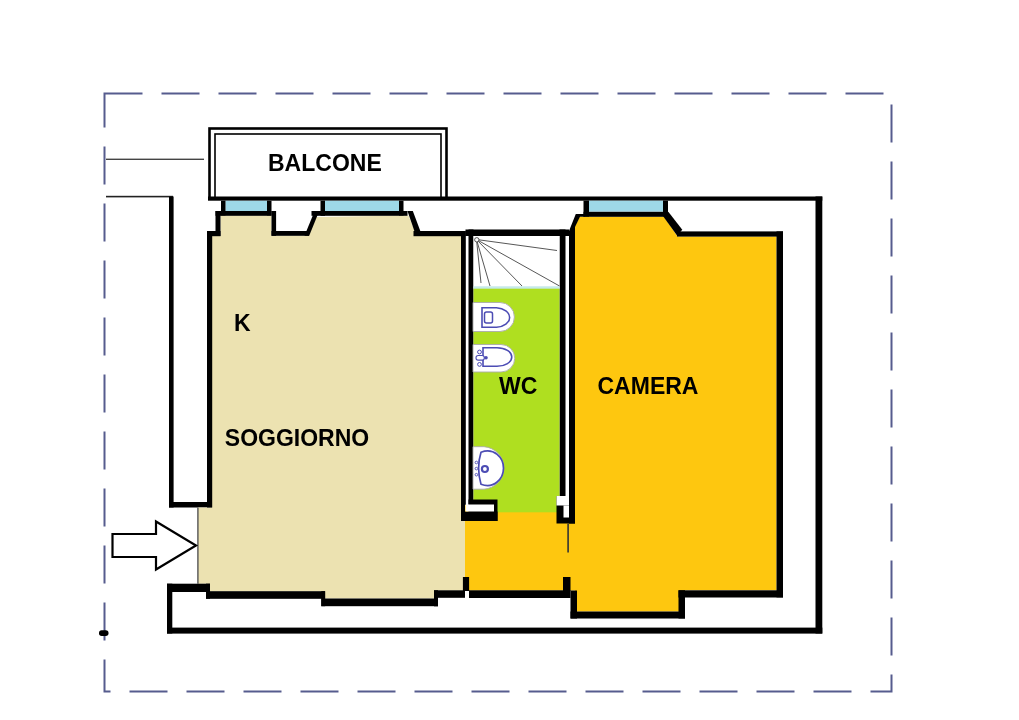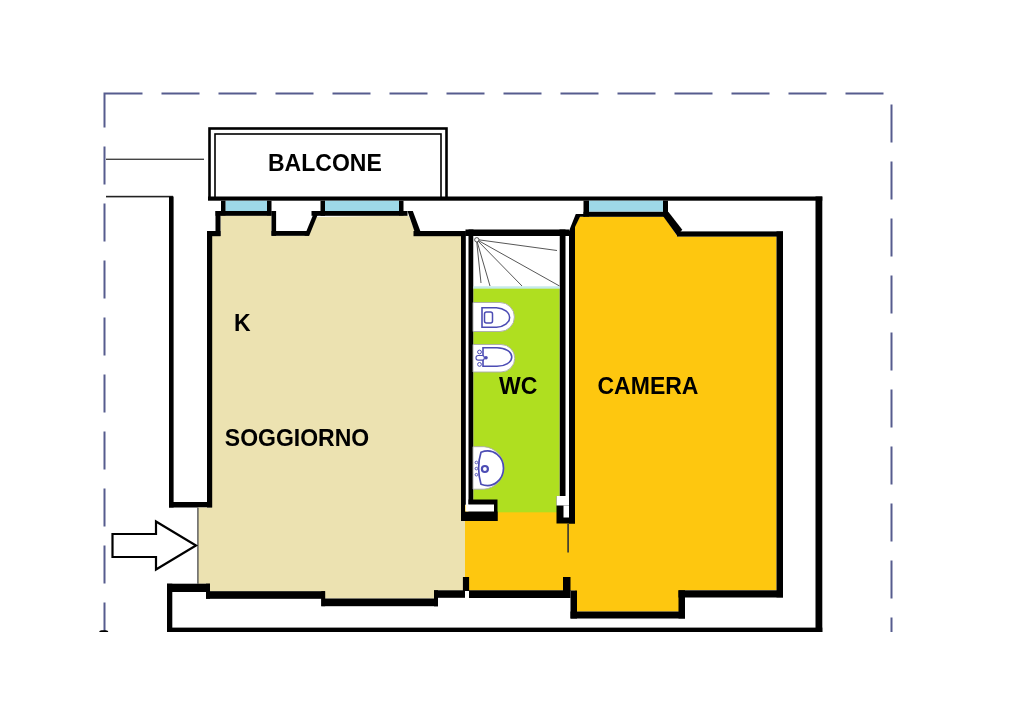--- a/index.html
+++ b/index.html
@@ -1,16 +1,16 @@
 <!DOCTYPE html>
 <html><head>
 <meta charset="utf-8">
 <style>
   html,body{margin:0;padding:0;background:#ffffff;}
-  .wrap{width:1019px;height:632px;position:relative;overflow:hidden;background:#d946ef;}
+  .wrap{width:1019px;height:720px;position:relative;overflow:hidden;background:#d946ef;}
   text{font-family:"Liberation Sans",sans-serif;font-weight:bold;fill:#000;}
 </style>
 </head>
 <body>
 <div class="wrap">
 <svg width="1019" height="720" viewBox="0 0 1019 720" xmlns="http://www.w3.org/2000/svg">
 
   <rect x="0" y="0" width="1019" height="720" fill="#ffffff"></rect>
 
   <rect x="104.5" y="93.5" width="787" height="598" fill="none" stroke="#565c8e" stroke-width="2" stroke-dasharray="38 19"></rect>

